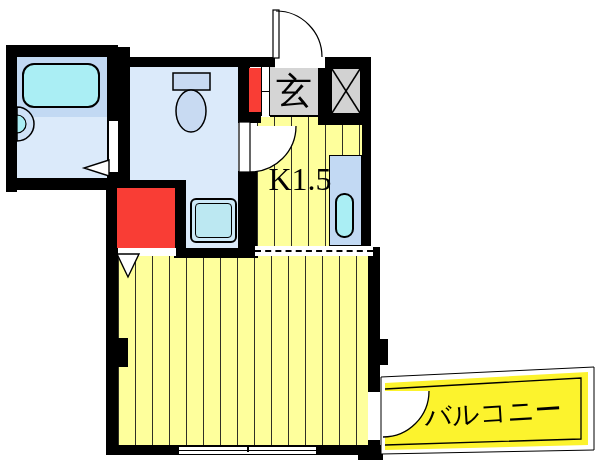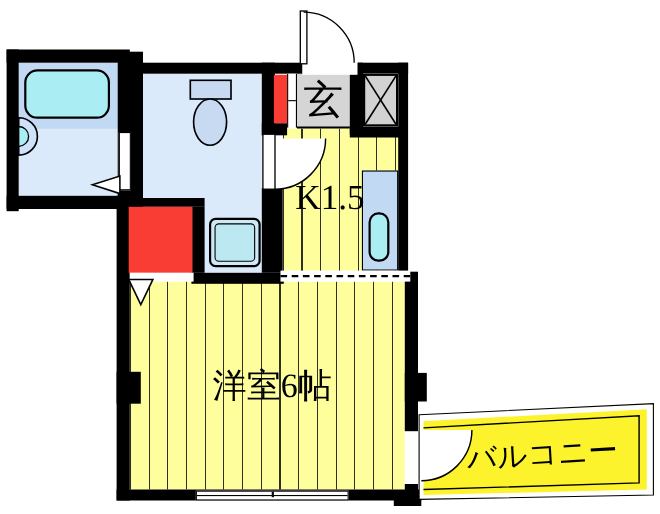--- a/index.html
+++ b/index.html
@@ -105,16 +105,15 @@
 
     <path d="M 17 107 A 17 17 0 0 1 17 141 Z" fill="#cfe2f7" stroke="#000" stroke-width="1.5"></path>
     <path d="M 17 115 A 9 9 0 0 1 17 133 Z" fill="#aaeef4" stroke="#000" stroke-width="1.2"></path>
 
     <line x1="332" y1="69" x2="360" y2="113" stroke="#000" stroke-width="1.5"></line>
     <line x1="360" y1="69" x2="332" y2="113" stroke="#000" stroke-width="1.5"></line>
   </svg>
 
   <div class="abs lbl" style="left:270px;top:67px;width:48px;height:48px;font-size:36px;">玄</div>
   <div class="abs lbl" style="left:258px;top:162px;width:84px;height:34px;font-size:32px;">K1.5</div>
-  <div class="abs lbl" style="left:140px;top:332px;width:215px;height:36px;font-size:31px;">洋室6帖</div>
   <div class="abs lbl" style="left:408px;top:398px;width:170px;height:30px;font-size:27px;transform:rotate(-3.5deg);">バルコニー</div>
 
 </div>
 
 </body></html>

